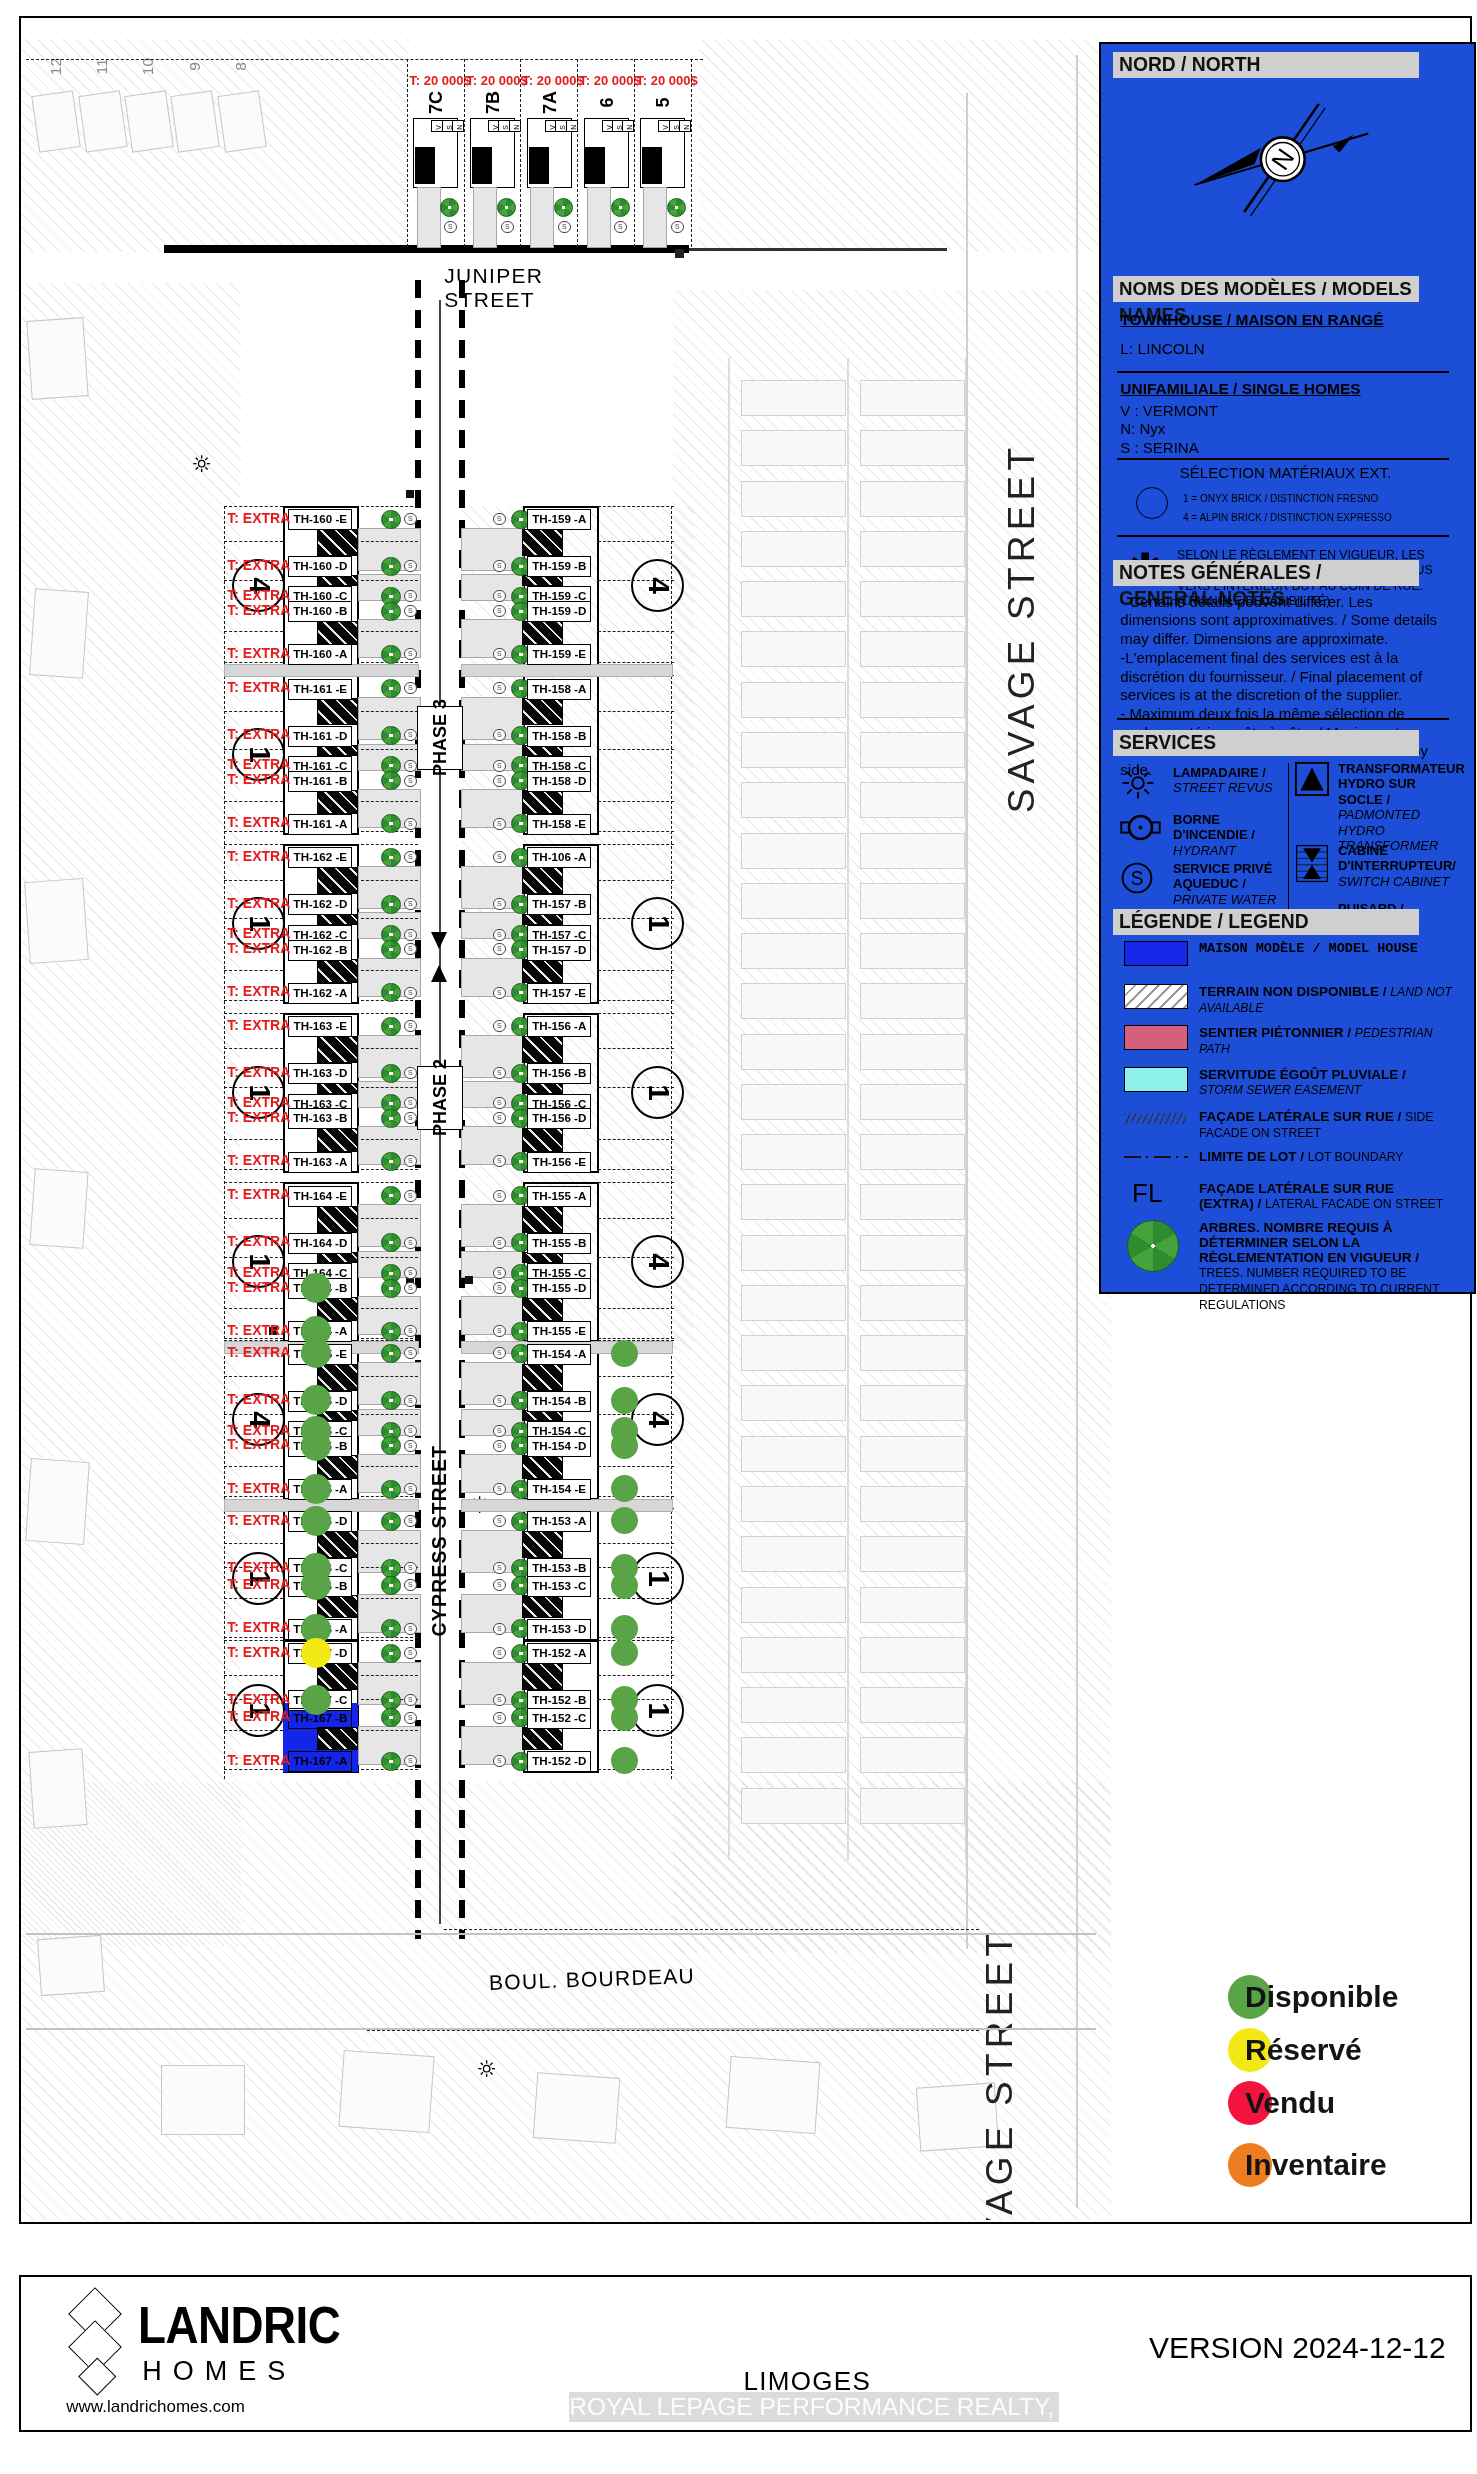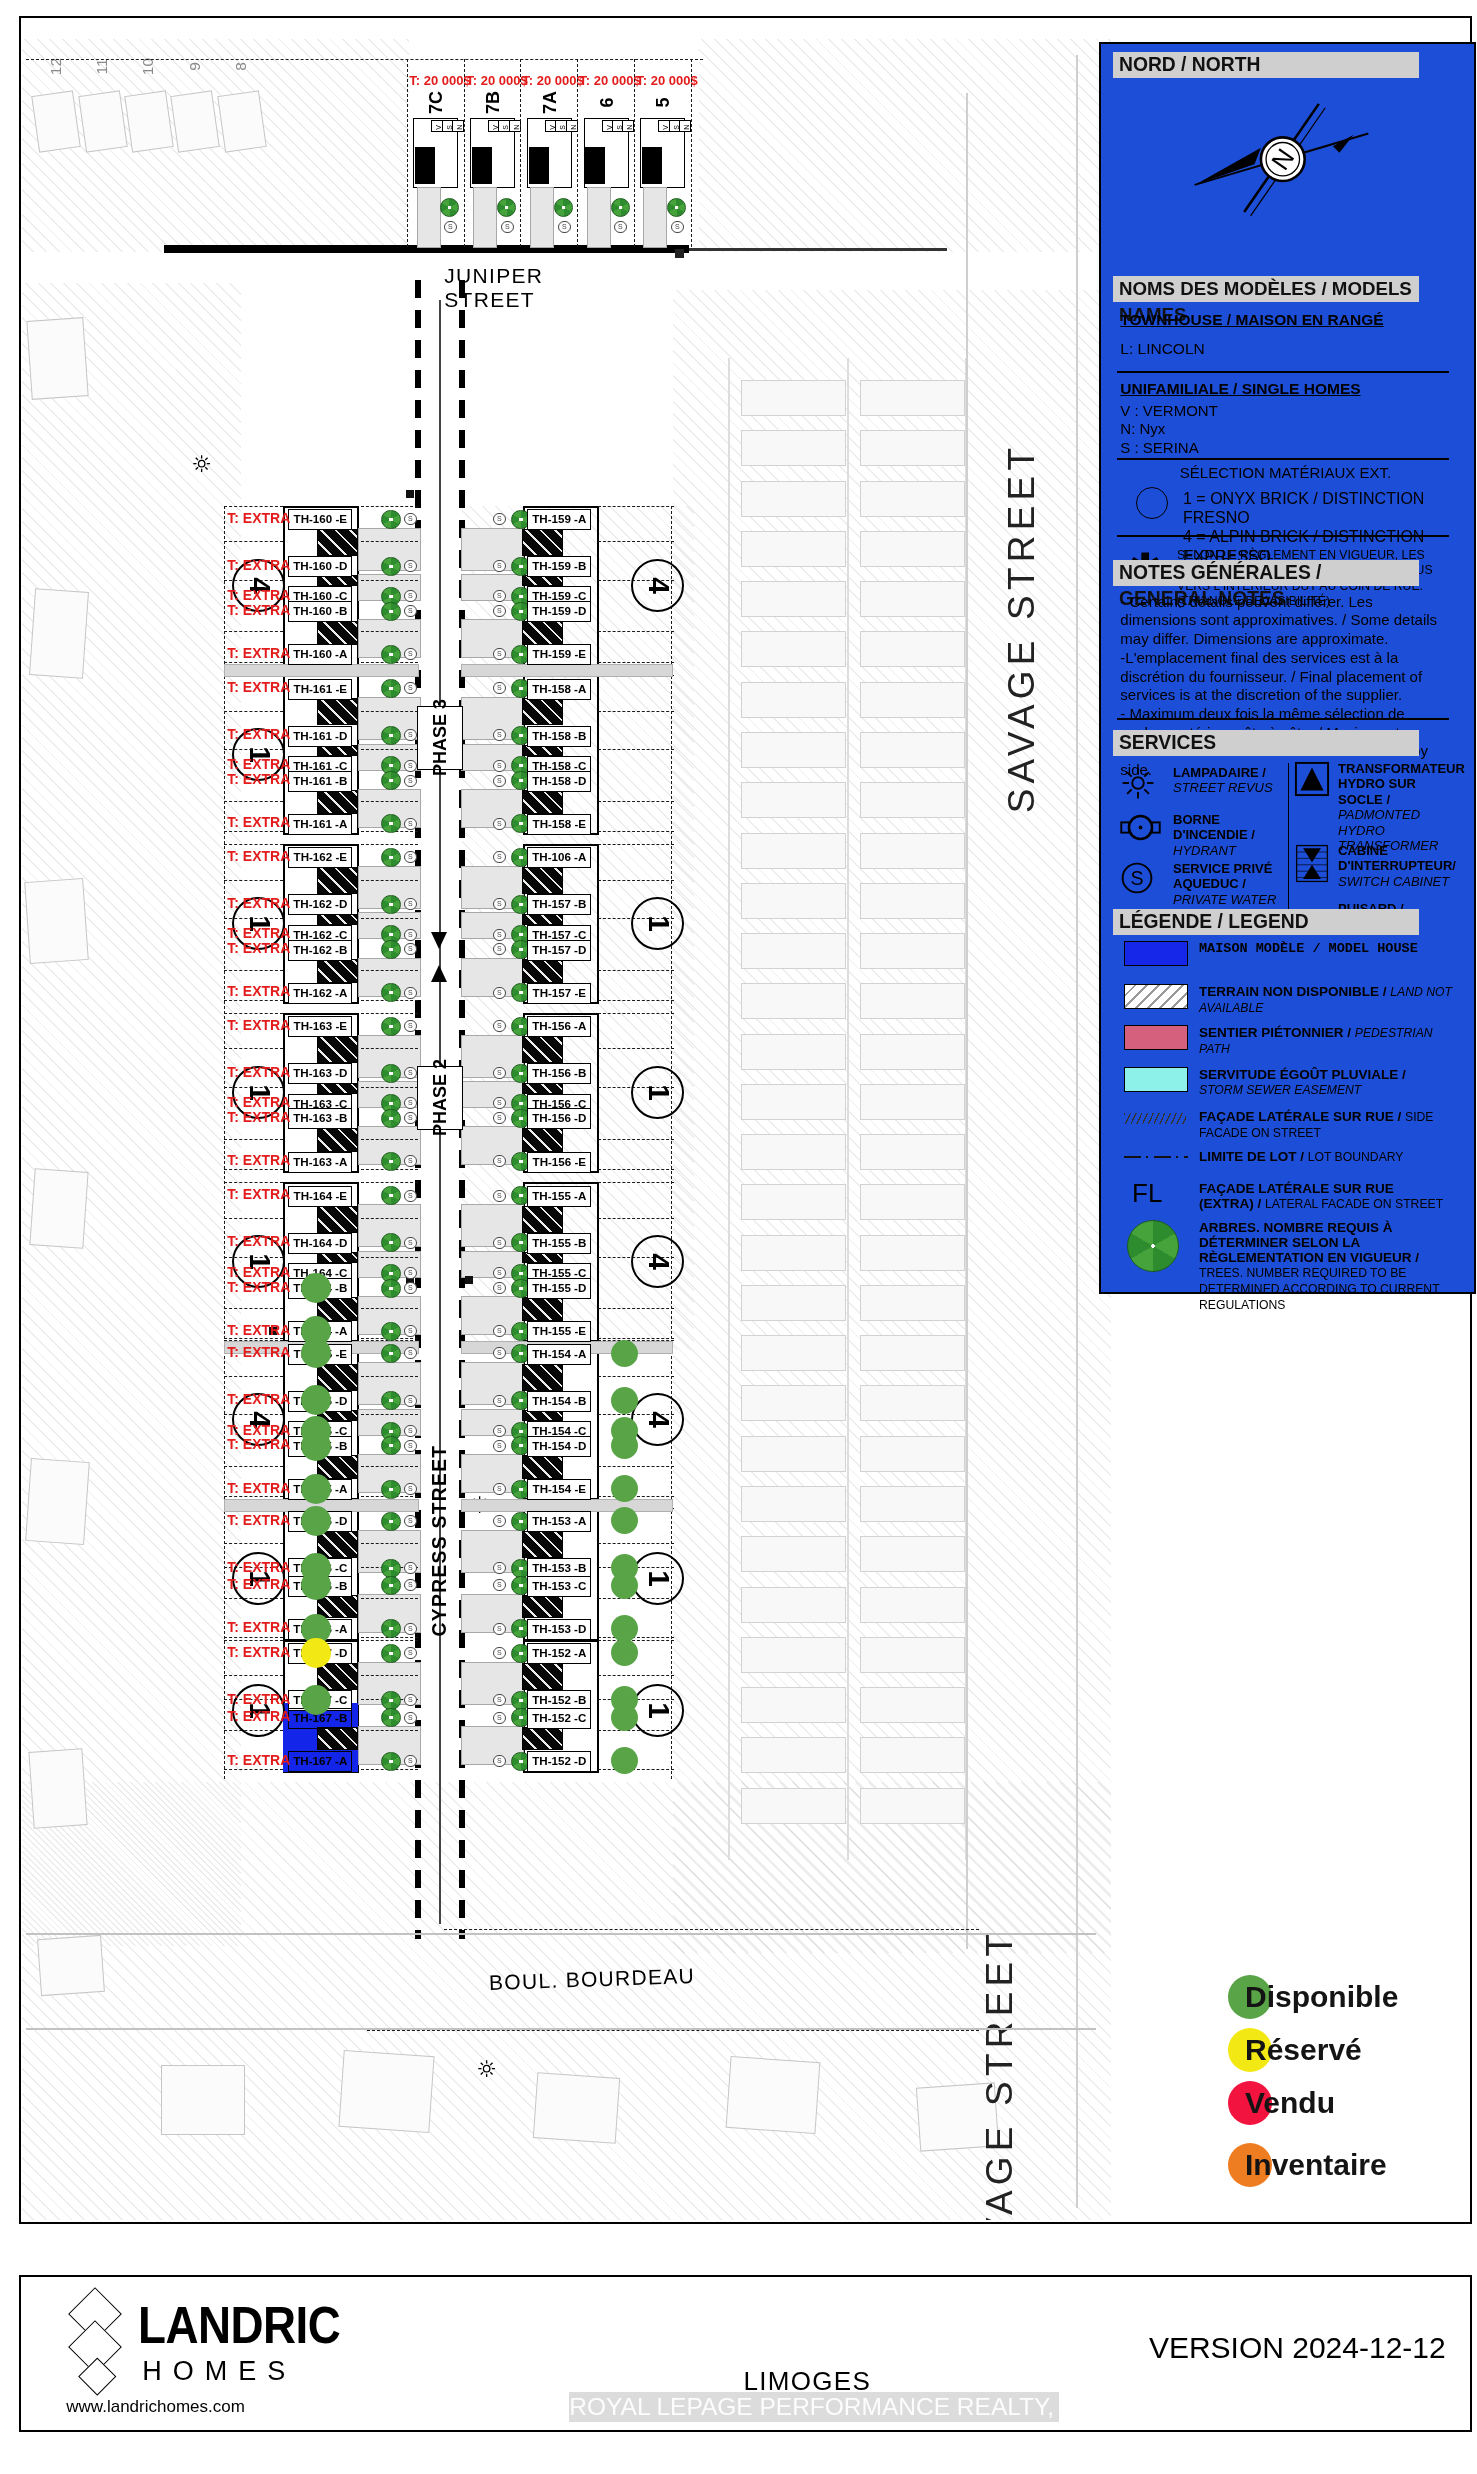--- a/index.html
+++ b/index.html
@@ -874,21 +874,21 @@
     <div class="abs hr" style="left:16px;top:327px;width:332px;"></div>
     <div class="abs u b" style="left:19.3px;top:336px;font-size:15.5px;">UNIFAMILIALE / SINGLE HOMES</div>
     <div class="abs" id="single-models" style="left:19.3px;top:358px;font-size:15px;line-height:18.7px;">
         <div>V : VERMONT</div>
         <div>N: Nyx</div>
         <div>S : SERINA</div>
       </div>
     <div class="abs hr" style="left:16px;top:414px;width:332px;"></div>
     <div class="abs" style="left:0;top:420px;width:369px;text-align:center;font-size:15px;">SÉLECTION MATÉRIAUX EXT.</div>
     <div class="abs" style="left:35px;top:443px;width:30px;height:30px;border:1.9px solid #000;border-radius:50%;"></div>
-    <div class="abs" id="selection-lines" style="left:82px;top:445px;font-size:16px;line-height:19.3px;">
+    <div class="abs" id="selection-lines" style="left:82px;top:445px;font-size:10px;line-height:19.3px;">
         <div>1 = ONYX BRICK / DISTINCTION FRESNO</div>
         <div>4 = ALPIN BRICK / DISTINCTION EXPRESSO</div>
       </div>
     <div class="abs hr" style="left:16px;top:491px;width:332px;"></div>
     <div class="abs b" style="left:27px;top:508px;font-size:41px;line-height:35px;">✱</div>
     <div class="abs" style="left:76px;top:504px;width:266px;font-size:12.2px;line-height:15.5px;">SELON LE RÈGLEMENT EN VIGUEUR, LES STATIONNEMENTS DEVRONS ÊTRE REVUS VERS L'INTÉRIEUR DUT AU COIN DE RUE. (TRIANGLE DE VISIBILITÉ)</div>
     <div class="abs hr" style="left:16px;top:507px;width:0px;"></div>
 
     <div class="abs phead" style="left:11.6px;top:516px;width:300px;height:26px;">NOTES GÉNÉRALES / GENERAL NOTES</div>
     <div class="abs" id="notes-body" style="left:19.3px;top:549px;width:325px;font-size:15px;line-height:18.7px;">

